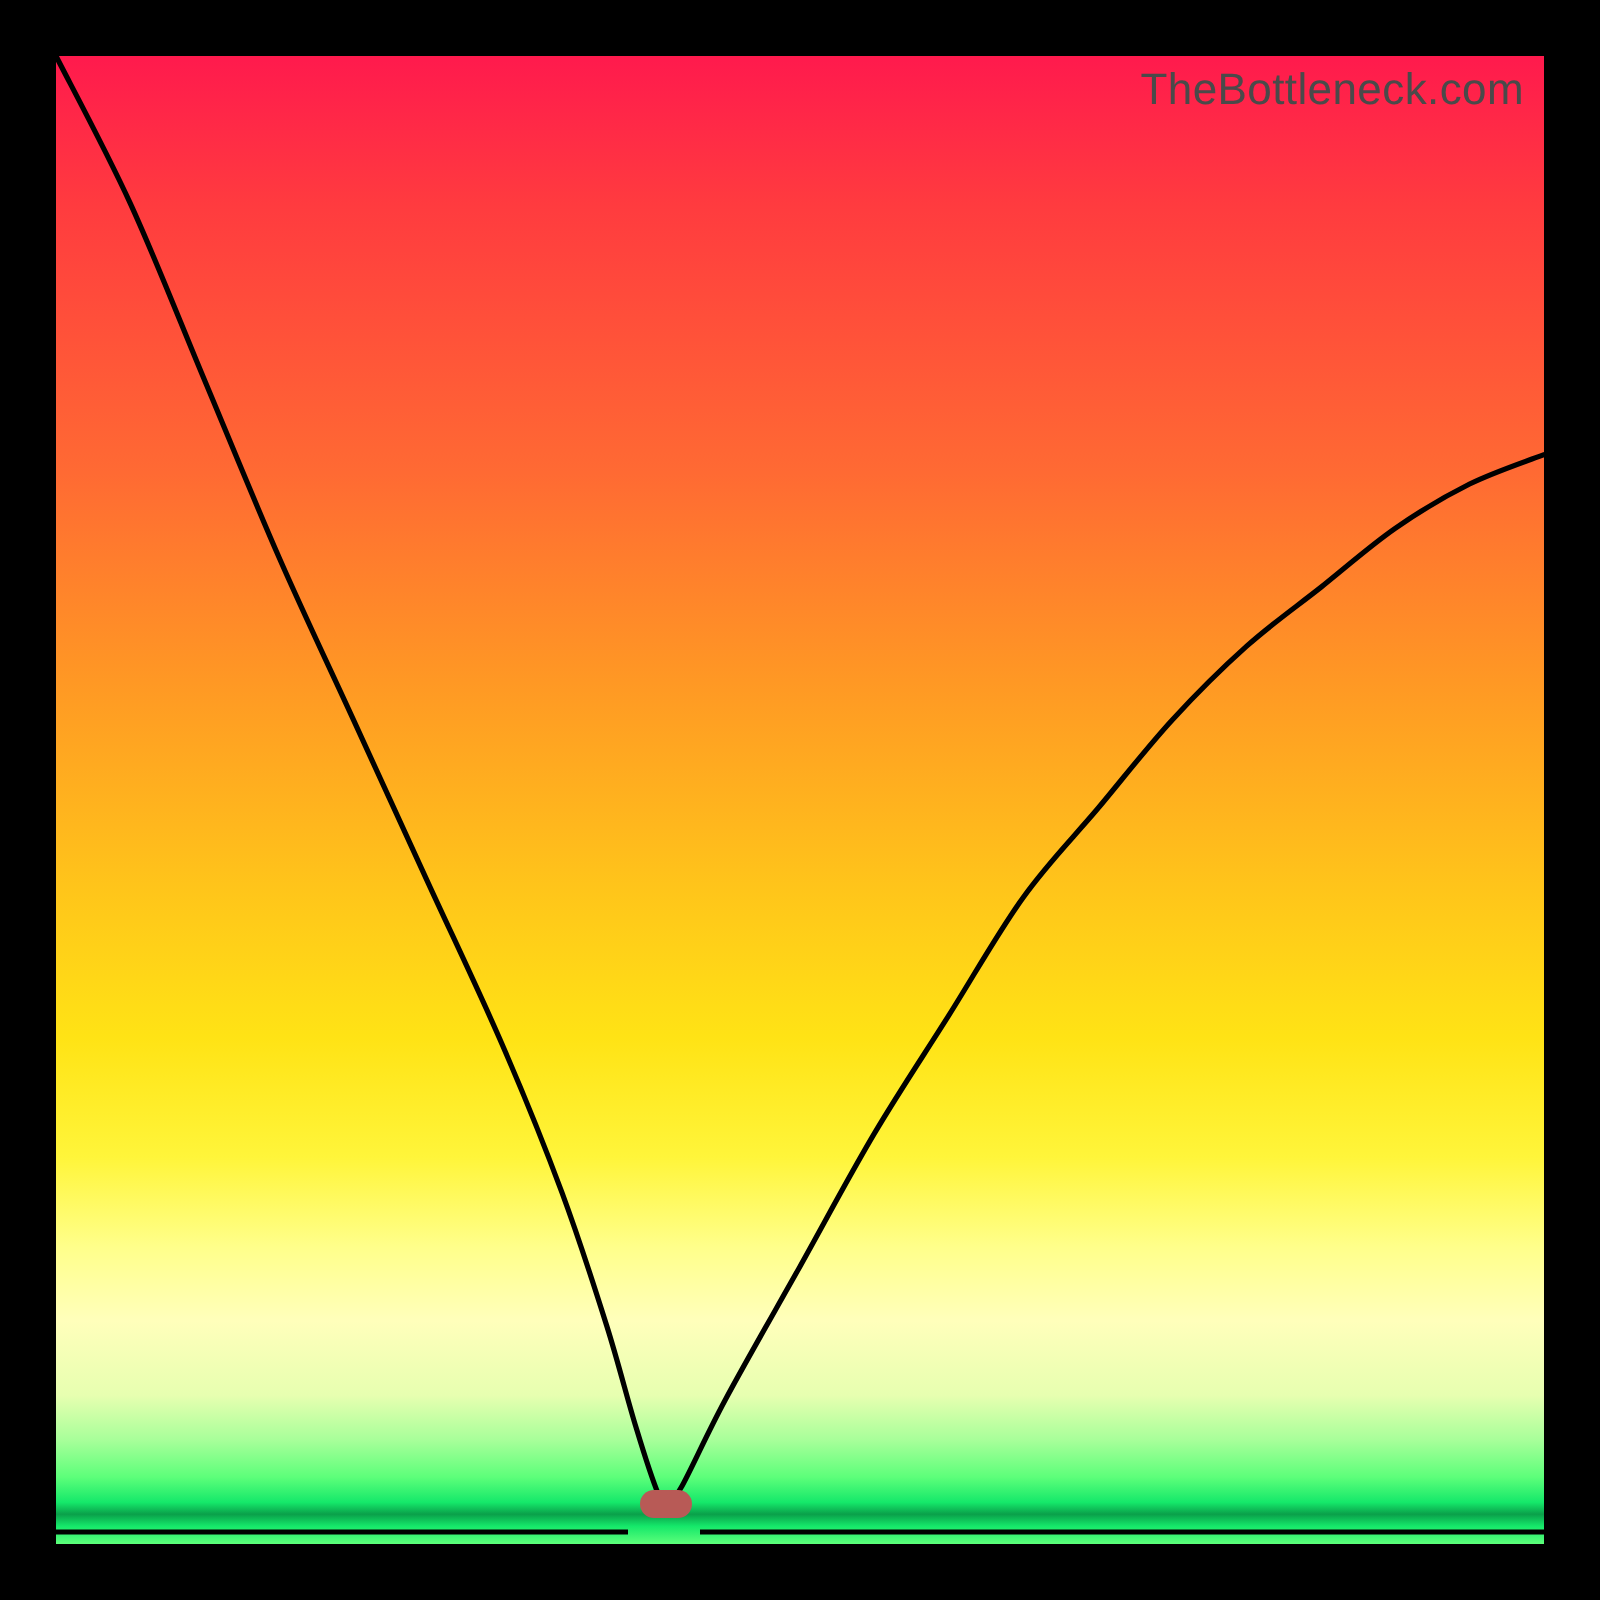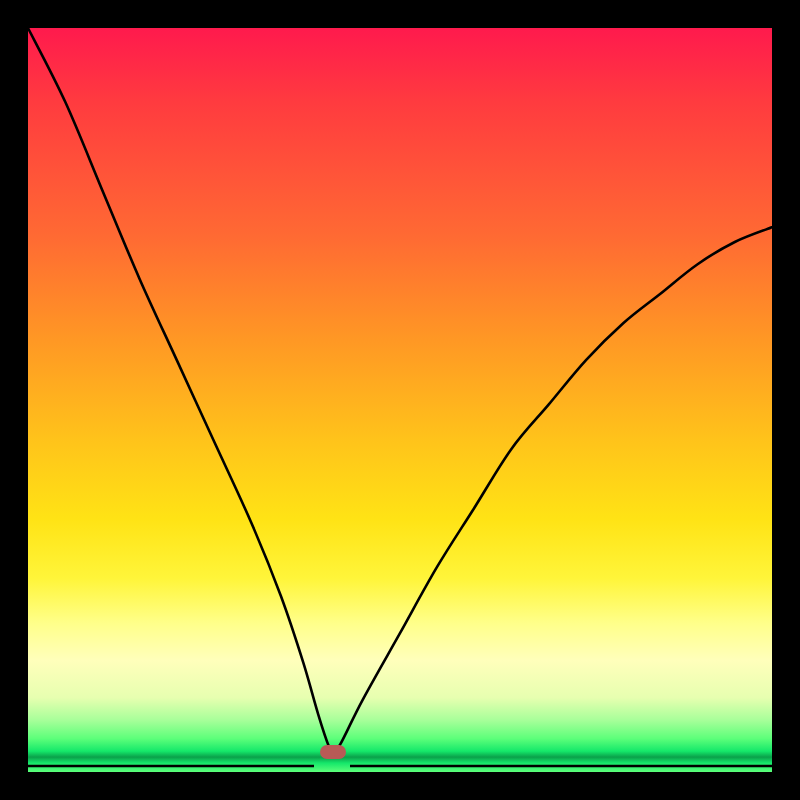--- a/index.html
+++ b/index.html
@@ -72,20 +72,21 @@
     border-radius: 7px;
     left: 291px;
     top: 722px;
   }
 </style>
 </head>
 <body>
 
 <div class="frame">
   <div class="plot">
+    <div class="watermark">TheBottleneck.com</div>
 
     <svg class="curve" viewBox="0 0 744 744" preserveAspectRatio="none">
       <path id="curve-path" fill="none" stroke="#000" stroke-width="2.6" stroke-linecap="round" stroke-linejoin="round" d="M 0.0 0.0 C 6.2 12.3, 24.8 46.7, 37.2 73.8 C 49.6 100.9, 62.0 132.8, 74.4 162.4 C 86.8 191.9, 99.2 222.6, 111.6 250.9 C 124.0 279.2, 136.4 305.0, 148.8 332.1 C 161.2 359.2, 173.6 386.2, 186.0 413.3 C 198.4 440.3, 212.0 468.6, 223.2 494.5 C 234.4 520.3, 244.3 544.9, 253.0 568.3 C 261.6 591.6, 269.1 615.0, 275.3 634.7 C 281.5 654.4, 285.8 672.2, 290.2 686.3 C 294.5 700.5, 298.8 713.4, 301.3 719.5 C 303.8 725.7, 303.2 723.9, 305.0 723.2 C 306.9 722.6, 307.5 724.5, 312.5 715.9 C 317.4 707.3, 324.9 690.0, 334.8 671.6 C 344.7 653.1, 359.6 627.3, 372.0 605.2 C 384.4 583.0, 396.8 559.6, 409.2 538.7 C 421.6 517.8, 434.0 499.4, 446.4 479.7 C 458.8 460.0, 471.2 437.9, 483.6 420.7 C 496.0 403.4, 508.4 391.1, 520.8 376.4 C 533.2 361.6, 545.6 345.6, 558.0 332.1 C 570.4 318.6, 582.8 306.3, 595.2 295.2 C 607.6 284.1, 620.0 275.5, 632.4 265.7 C 644.8 255.8, 657.2 244.8, 669.6 236.2 C 682.0 227.5, 694.4 220.2, 706.8 214.0 C 719.2 207.9, 737.8 201.7, 744.0 199.3"></path>
 
       <line x1="0" y1="738" x2="286" y2="738" stroke="#000" stroke-width="2.6"></line>
       <line x1="322" y1="738" x2="744" y2="738" stroke="#000" stroke-width="2.6"></line>
     </svg>
 
     <div class="marker" style="left: 292.04px; top: 717.24px;"></div>
   </div>

